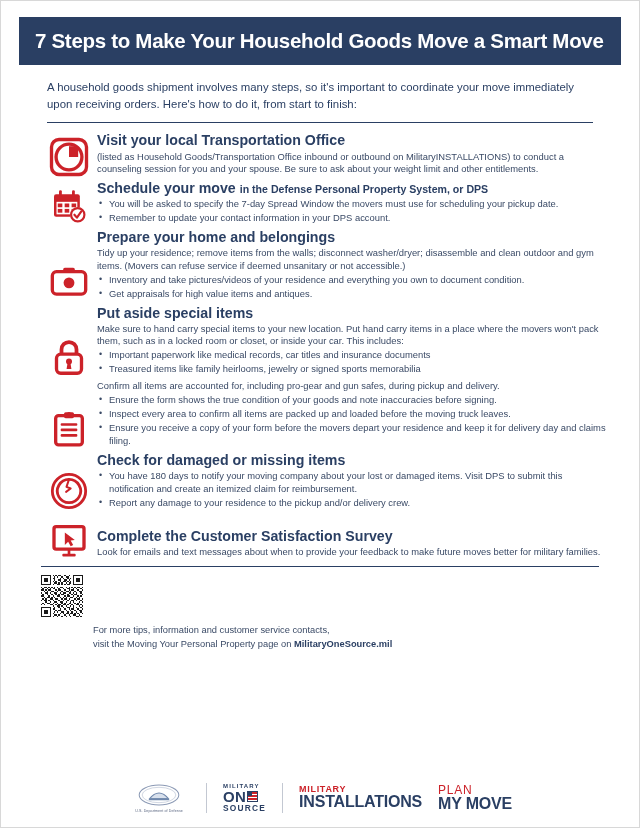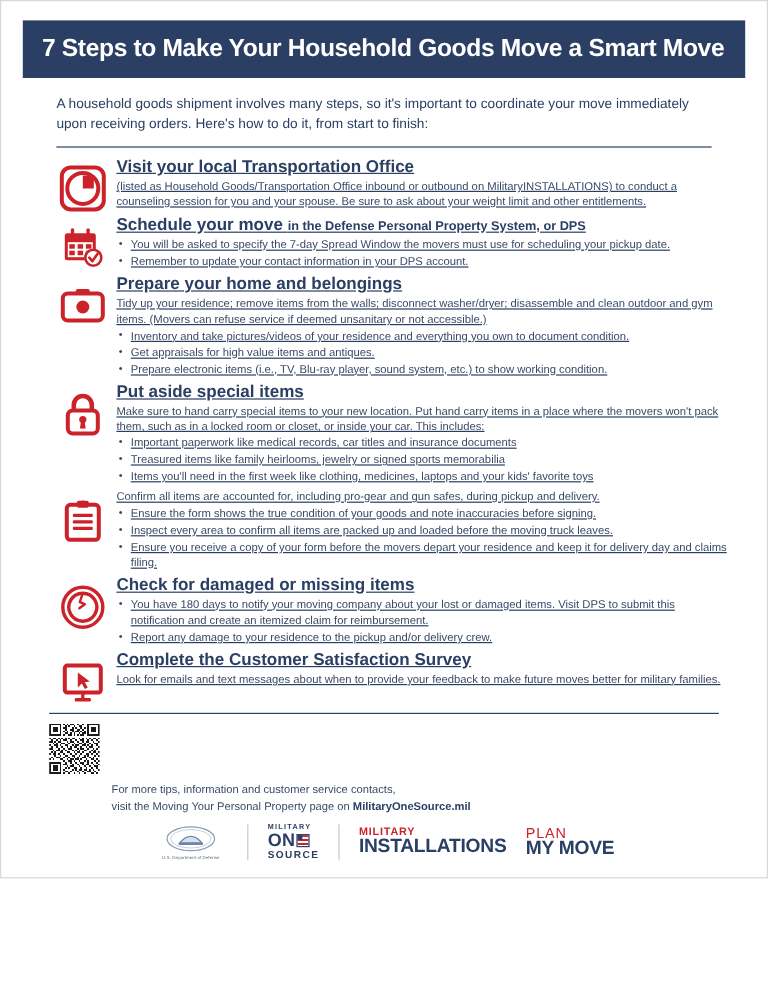--- a/index.html
+++ b/index.html
@@ -5,21 +5,21 @@
   html,body{margin:0;padding:0;}
   body{
     width:640px;height:828px;
     background:#ffffff;
     font-family:"Liberation Sans", sans-serif;
     color:#2a3f63;
     overflow:hidden;
   }
   .page{
     position:relative;
-    width:640px;height:732px;
+    width:640px;height:828px;
     box-sizing:border-box;
     border:1px solid #d8d8d8;
     background:#fff;
   }
 
   
   .header-band{
     margin:16px 18px 0 18px;
     background:#2a3f63;
     height:48px;
@@ -46,23 +46,22 @@
     margin:10px 46px 0 46px;
     border-top:1.6px solid #2a3f63;
   }
 
   
   .steps{
     margin:8px 26px 0 40px;
   }
   .step{
     display:flex;
-    align-items:flex-start;
+    align-items:flex-end;
     margin-bottom:3px;
-    text-decoration:underline;
   }
   .step-icon{
     width:56px;
     min-width:56px;
     padding-top:6px;
     display:flex;
     justify-content:center;
   }
   .step-body{
     flex:1;
@@ -279,21 +278,20 @@
         </svg>
       </div>
       <div class="step-body">
         <div class="step-title">
           <span>Prepare your home and belongings</span>
         </div>
         <div class="step-lead">Tidy up your residence; remove items from the walls; disconnect washer/dryer; disassemble and clean outdoor and gym items. (Movers can refuse service if deemed unsanitary or not accessible.)</div>
         <ul class="bullets">
           <li>Inventory and take pictures/videos of your residence and everything you own to document condition.</li>
           <li>Get appraisals for high value items and antiques.</li>
-          <li>Prepare electronic items (i.e., TV, Blu-ray player, sound system, etc.) to show working condition.</li>
         </ul>
       </div>
     </div>
 
     <div class="step">
       <div class="step-icon">
         <svg width="40" height="40" viewBox="0 0 48 48">
           <path d="M15 21 V15 a9 9 0 0 1 18 0 V21" fill="none" stroke="#cc2229" stroke-width="4.5"></path>
           <rect x="9" y="20.5" width="30" height="23" rx="5" fill="none" stroke="#cc2229" stroke-width="4"></rect>
           <circle cx="24" cy="29.5" r="3.6" fill="#cc2229"></circle>
@@ -301,21 +299,20 @@
         </svg>
       </div>
       <div class="step-body">
         <div class="step-title">
           <span>Put aside special items</span>
         </div>
         <div class="step-lead">Make sure to hand carry special items to your new location. Put hand carry items in a place where the movers won't pack them, such as in a locked room or closet, or inside your car. This includes:</div>
         <ul class="bullets">
           <li>Important paperwork like medical records, car titles and insurance documents</li>
           <li>Treasured items like family heirlooms, jewelry or signed sports memorabilia</li>
-          <li>Items you'll need in the first week like clothing, medicines, laptops and your kids' favorite toys</li>
         </ul>
       </div>
     </div>
 
     <div class="step">
       <div class="step-icon">
         <svg width="40" height="40" viewBox="0 0 48 48">
           <rect x="8" y="8" width="32" height="35" rx="3.5" fill="none" stroke="#cc2229" stroke-width="4"></rect>
           <rect x="18" y="4" width="12" height="7" rx="2" fill="#cc2229"></rect>
           <circle cx="24" cy="6" r="2.4" fill="#cc2229"></circle>

